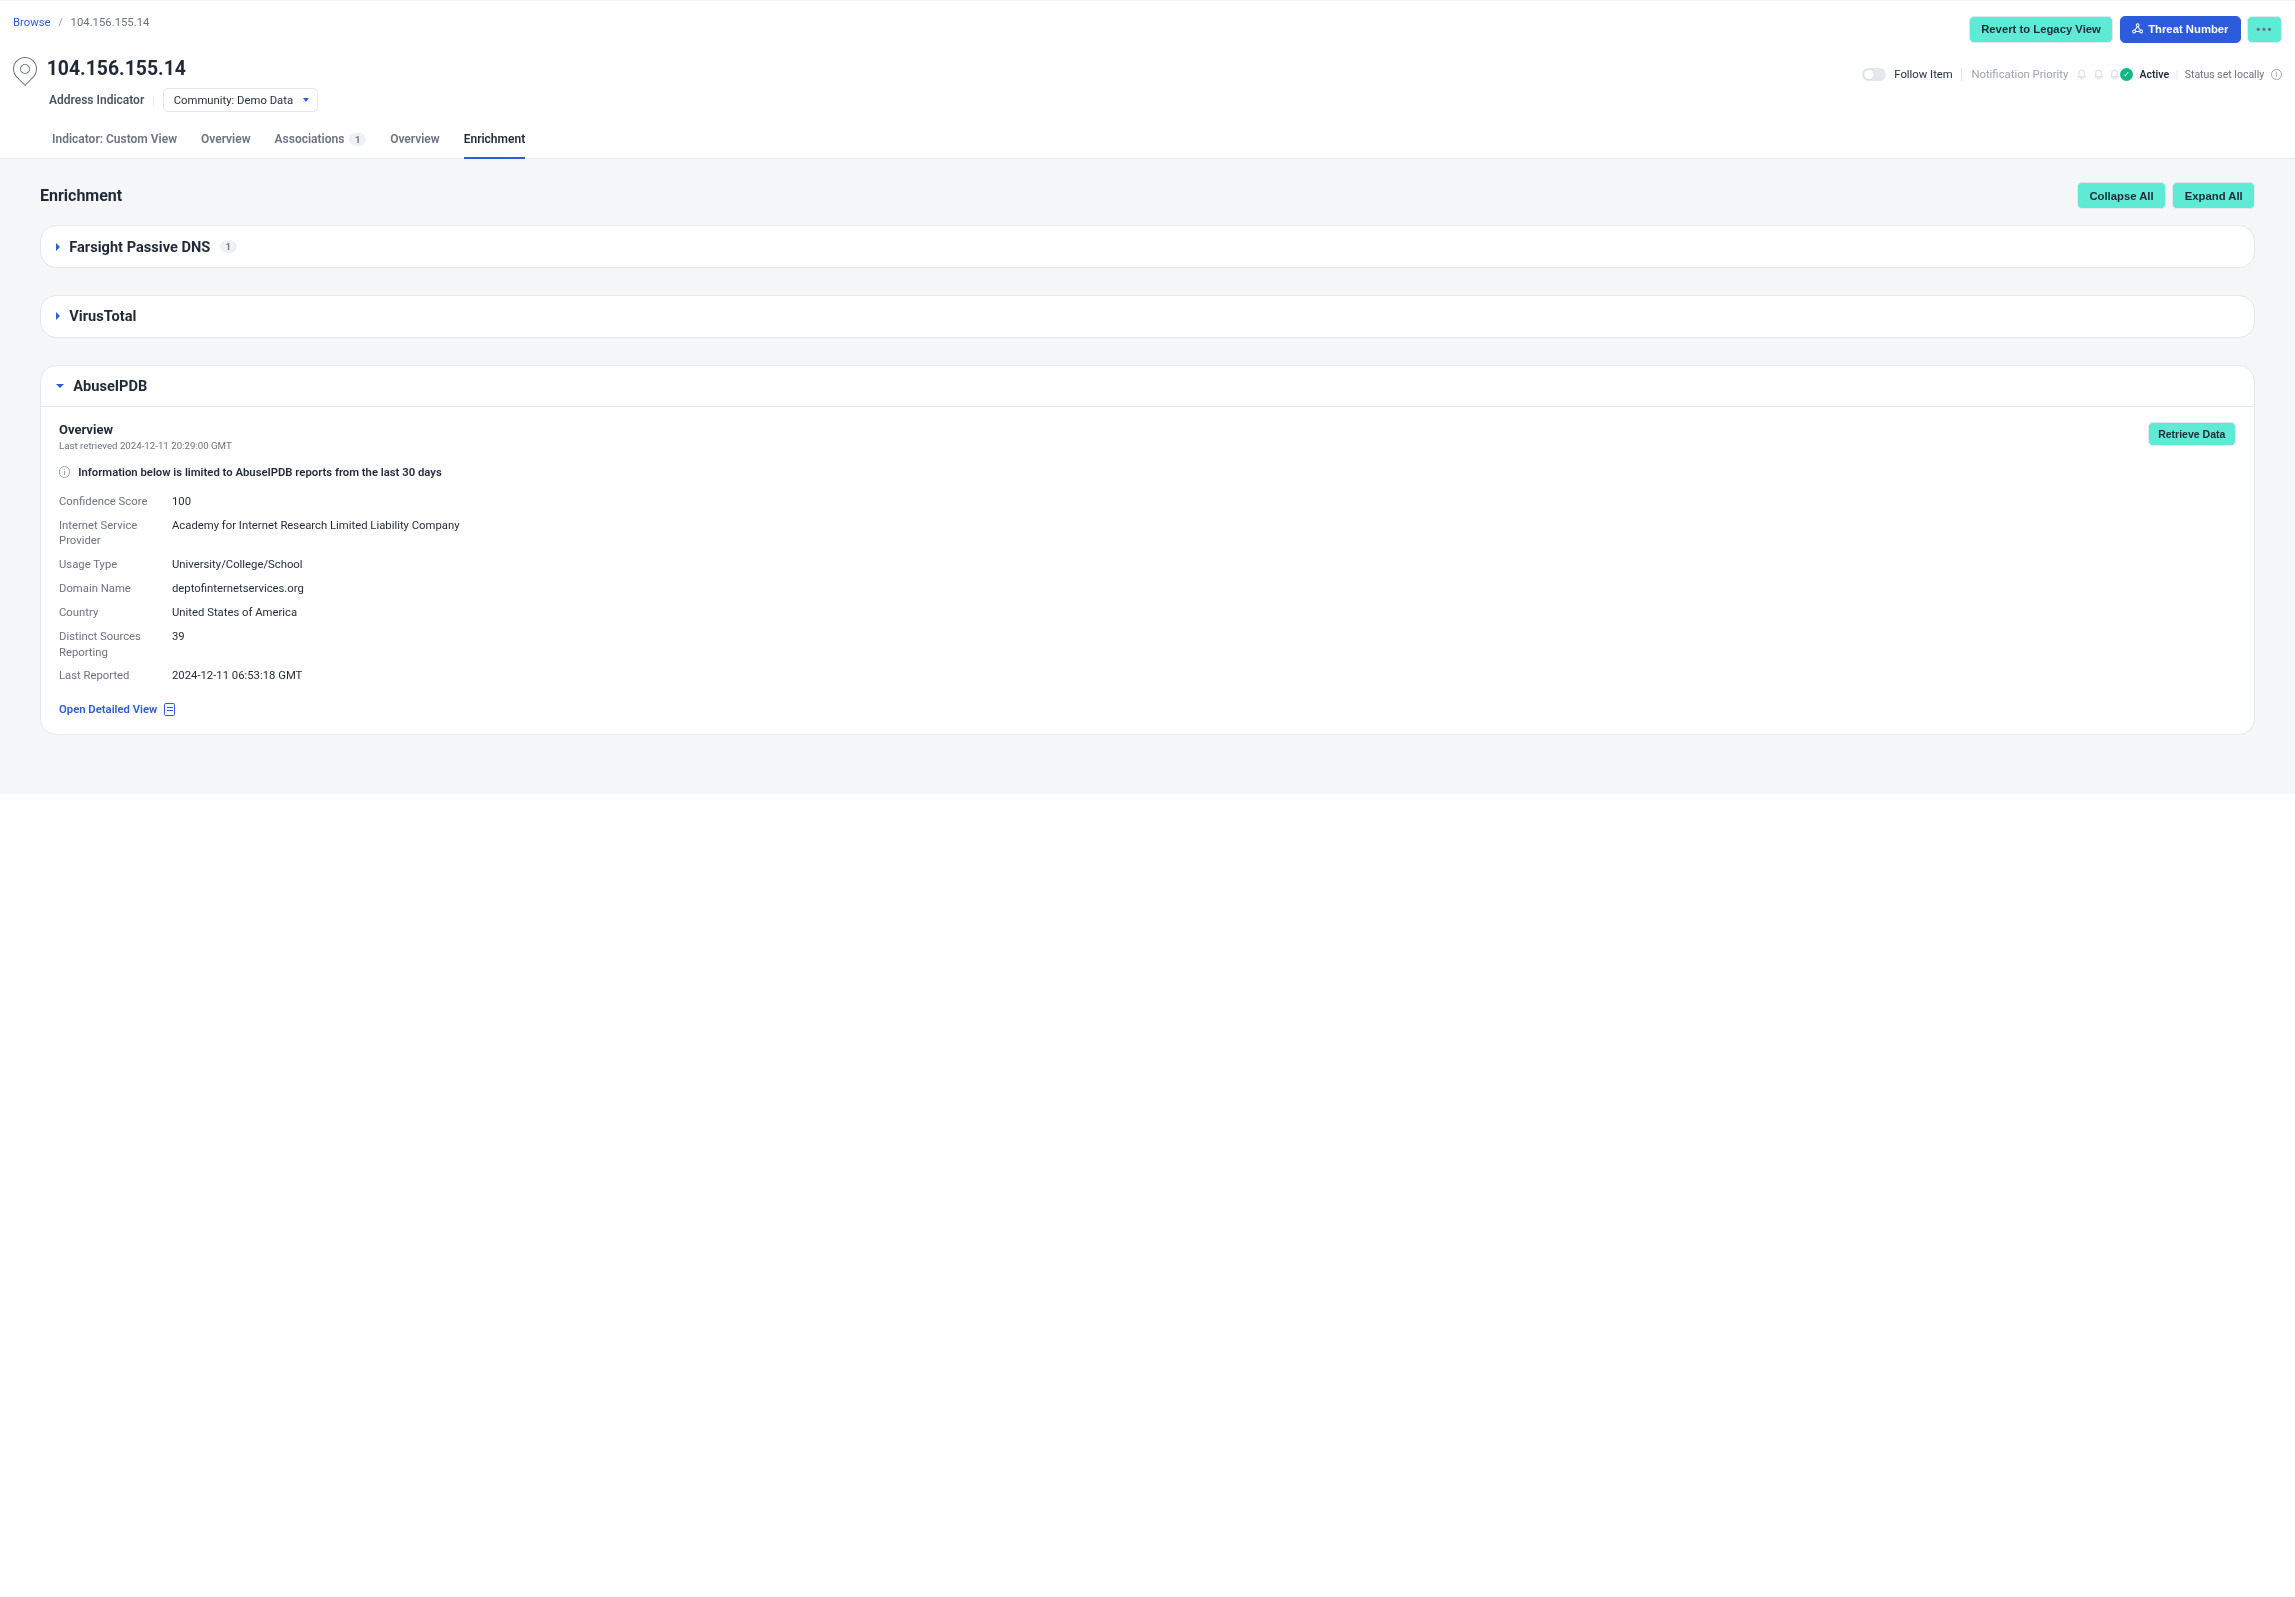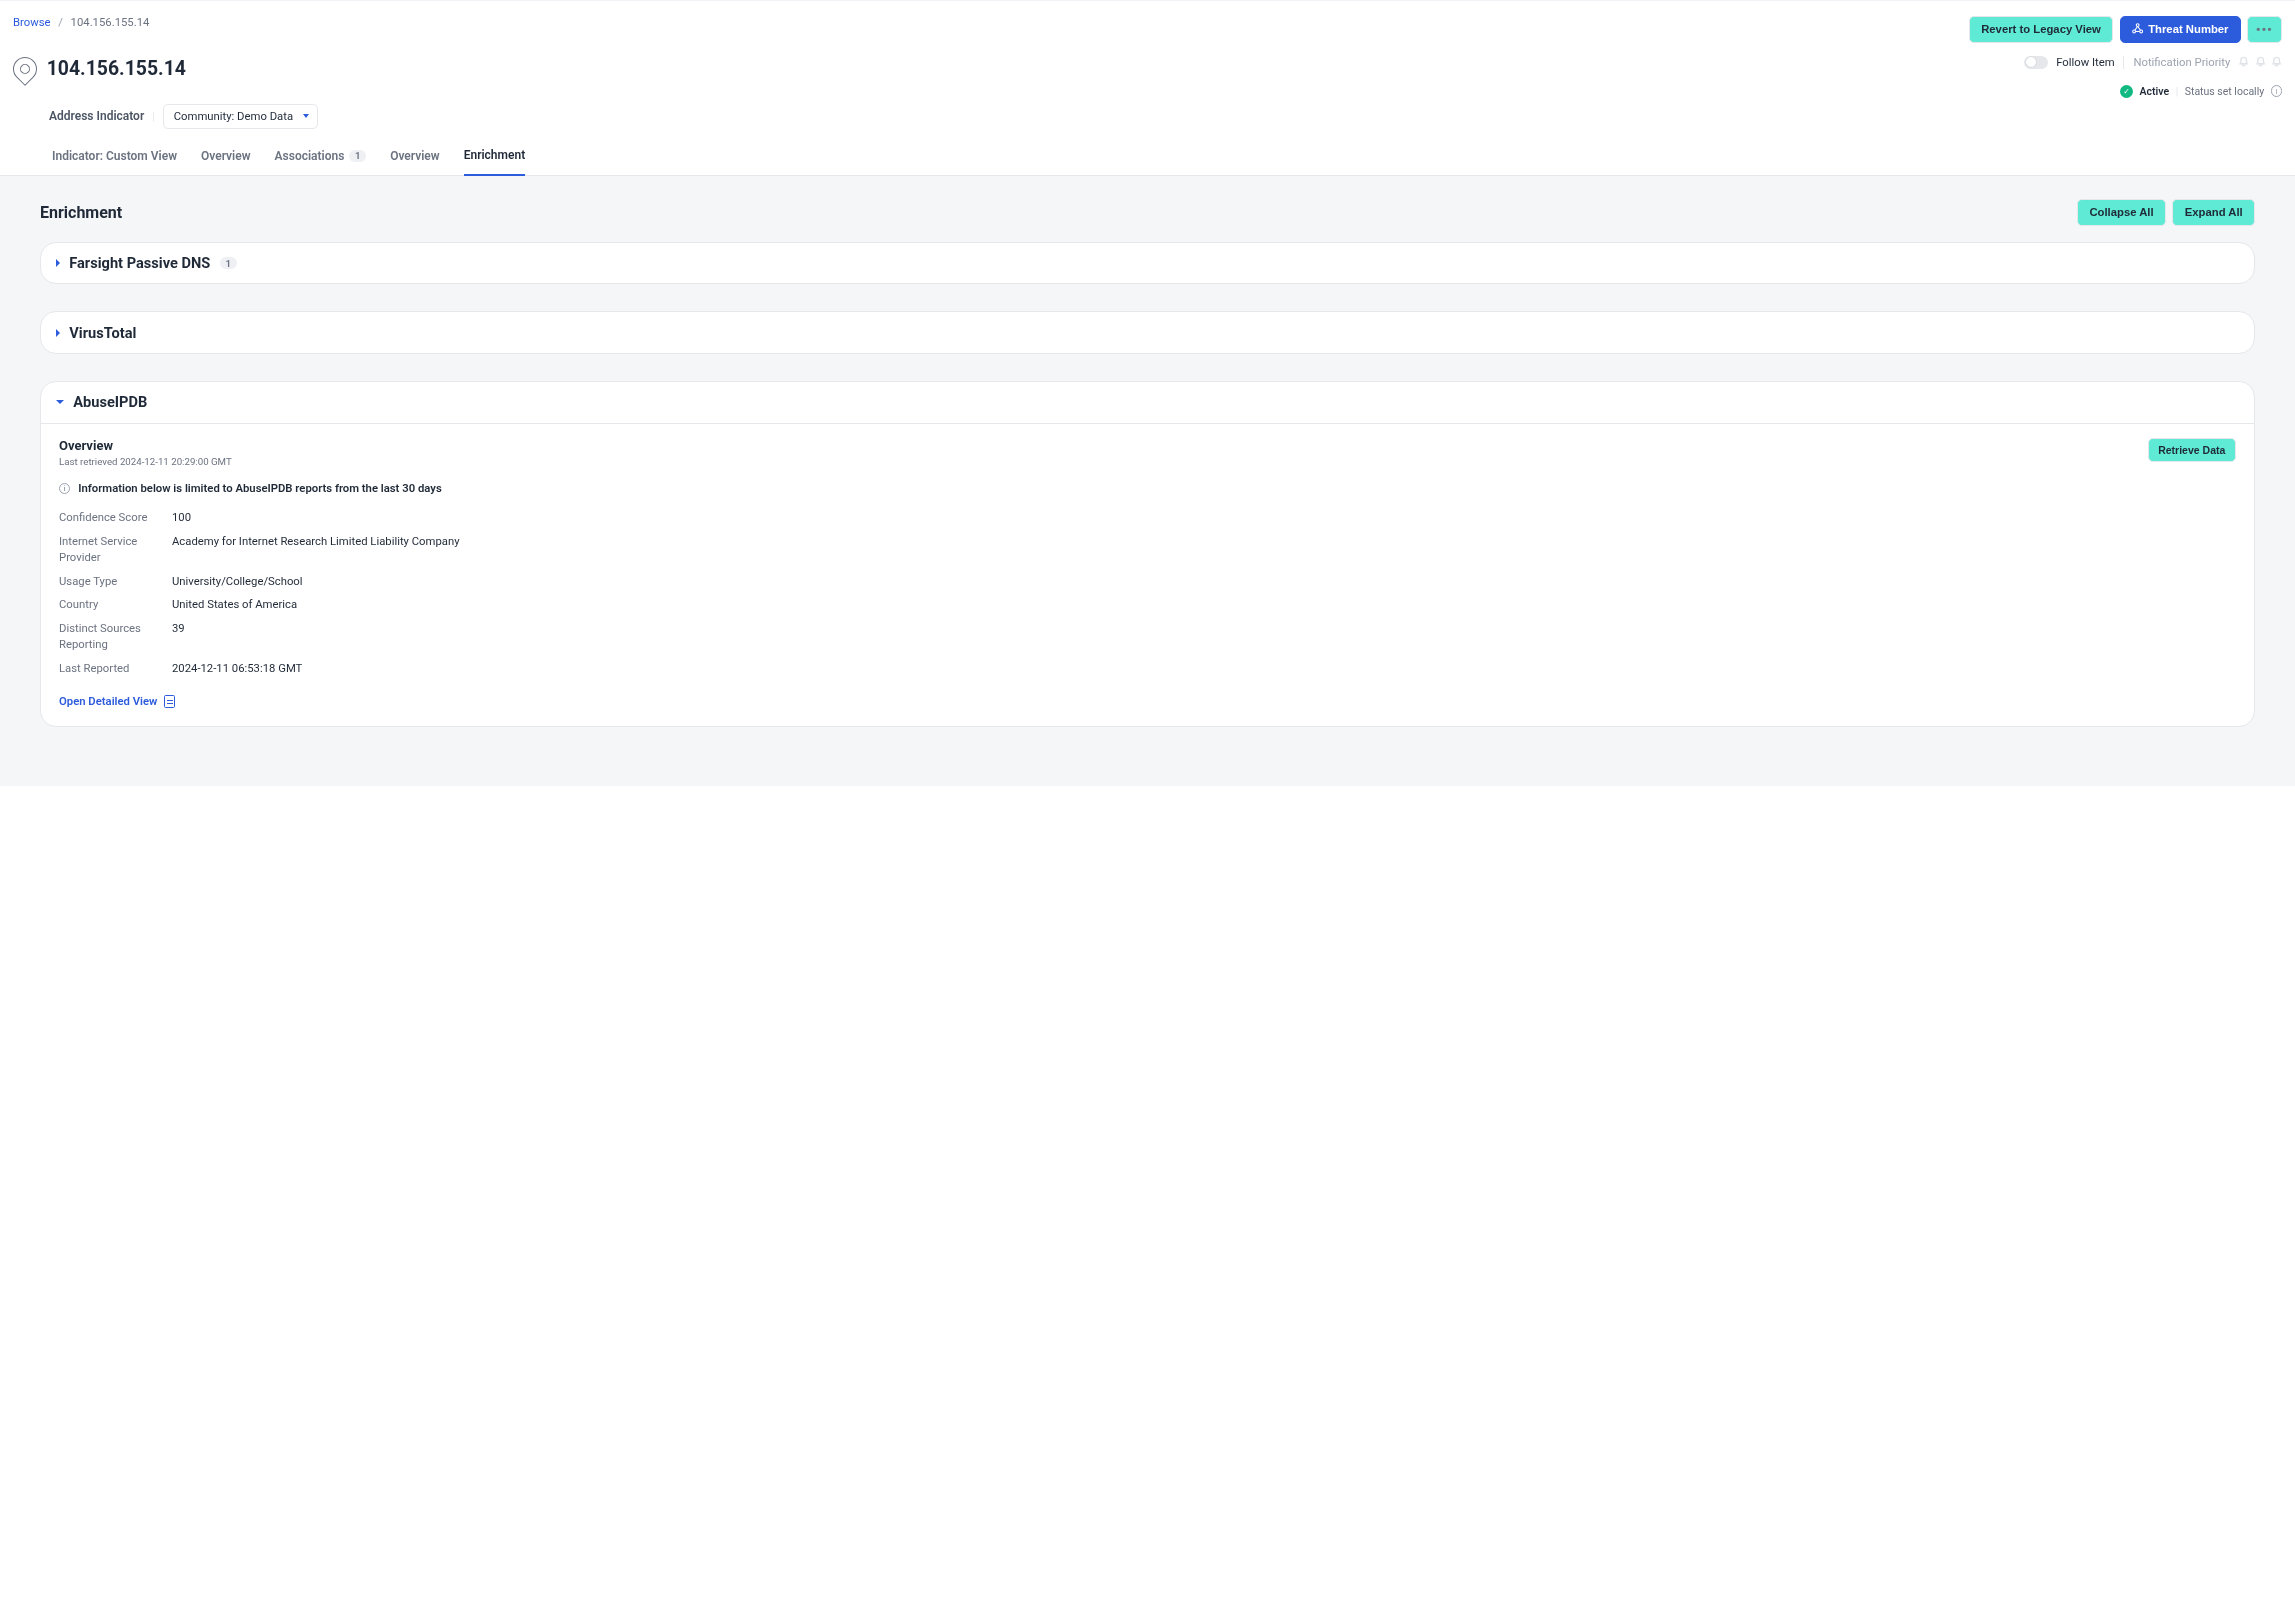--- a/index.html
+++ b/index.html
@@ -74,21 +74,21 @@
   }
   .loc-icon::after {
     content: "";
     position: absolute;
     width: 8px; height: 8px;
     border: 1.6px solid #6b7280;
     border-radius: 50%;
     top: 5.7px; left: 5.7px;
   }
   h1.page-title { margin: 0; font-size: 19.4px; font-weight: 700; }
-  .header-right { display: flex; flex-direction: column; align-items: flex-end; gap: 16px; }
+  .header-right { display: flex; flex-direction: row; align-items: flex-end; gap: 0; }
   .follow-row { display: flex; align-items: center; gap: 8px; }
   .toggle {
     width: 24px; height: 13px; background: #e5e7eb; border-radius: 6.5px; position: relative;
   }
   .toggle::after {
     content: ""; position: absolute; width: 9.7px; height: 9.7px; background: #fff;
     border-radius: 50%; top: 1.6px; left: 1.6px; box-shadow: 0 0 1.6px rgba(0,0,0,0.2);
   }
   .follow-label { font-size: 11.3px; }
   .notif-label { font-size: 11.3px; color: var(--text-light); border-left: 0.8px solid var(--border); padding-left: 9.7px; }
@@ -340,20 +340,24 @@
           </div>
           <div class="kv">
             <div class="k">Internet Service Provider</div>
             <div class="v">Academy for Internet Research Limited Liability Company</div>
           </div>
           <div class="kv">
             <div class="k">Usage Type</div>
             <div class="v">University/College/School</div>
           </div>
           <div class="kv">
+            <div class="k">Domain Name</div>
+            <div class="v">deptofinternetservices.org</div>
+          </div>
+          <div class="kv">
             <div class="k">Country</div>
             <div class="v">United States of America</div>
           </div>
           <div class="kv">
             <div class="k">Distinct Sources Reporting</div>
             <div class="v">39</div>
           </div>
           <div class="kv">
             <div class="k">Last Reported</div>
             <div class="v">2024-12-11 06:53:18 GMT</div>

